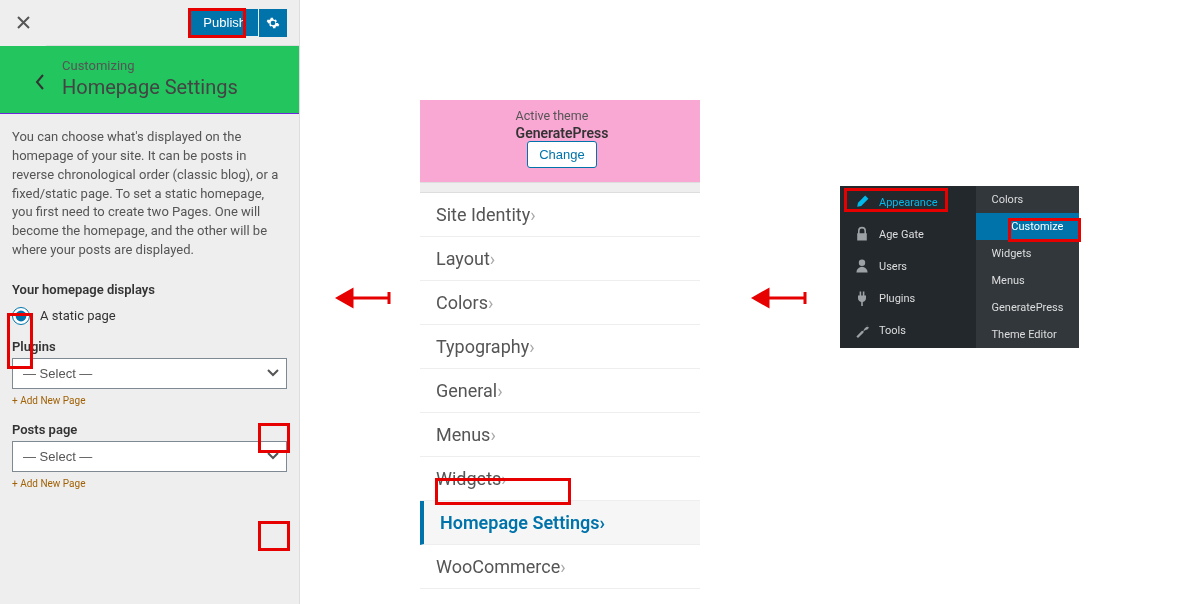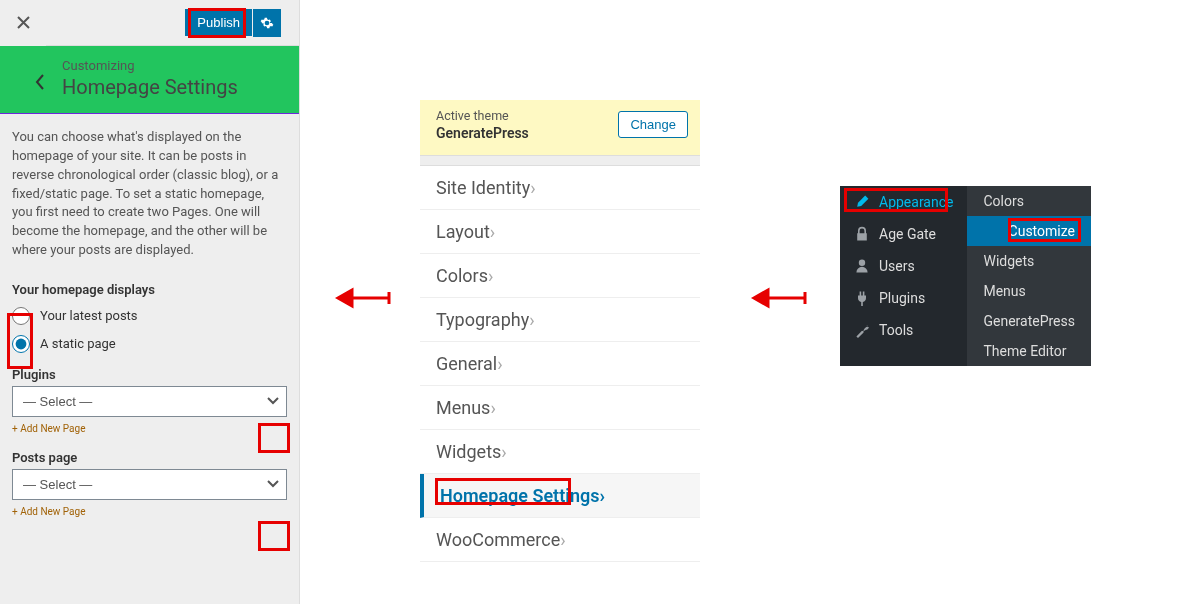--- a/index.html
+++ b/index.html
@@ -30,21 +30,21 @@
     align-items: center;
     justify-content: space-between;
     border-bottom: 1px solid #ddd;
   }
   .cz-close {
     width: 46px; height: 46px;
     display: flex; align-items: center; justify-content: center;
     font-size: 18px; color: #555; background: #eee;
     cursor: pointer;
   }
-  .cz-top-right { display: flex; align-items: center; padding-right: 18px; }
+  .cz-top-right { display: flex; align-items: center; padding-right: 12px; }
   .cz-publish {
     background: #0073aa; color:#fff; border:none;
     padding: 6px 12px; font-size: 13px; cursor: pointer;
   }
   .cz-gear {
     background: #0073aa; color:#fff; width:28px; height:28px;
     display:flex; align-items:center; justify-content:center;
     margin-left:1px;
   }
   .cz-header {
@@ -84,21 +84,22 @@
   
   .middle {
     position:absolute;
     left: 420px; top: 100px;
     width: 280px;
   }
   .theme-row {
     display:flex; justify-content:space-between; align-items:center;
     padding: 8px 12px 14px 16px;
     border-bottom: 1px solid #ddd;
-    background:#fef9c3;
+    background:#f9a8d4;
+    flex-direction:column;
   }
   .theme-row .lbl-small { color:#555; font-size:12.5px; }
   .theme-row .theme-name { font-weight:600; color:#333; font-size:14px; margin-top:2px;}
   .change-btn {
     border:1px solid #0073aa; color:#0073aa; background:#fff;
     padding: 5px 11px; border-radius:3px; font-size:13px; cursor:pointer;
   }
   .spacer-band { height:10px; background:#eee; border-bottom:1px solid #ddd; }
   .list-item {
     display:flex; justify-content:flex-start; align-items:center;
@@ -113,21 +114,21 @@
     background:#f6f6f6;
   }
   .chev { color:#aaa; }
   .list-item.active .chev { color:#0073aa; font-weight:700; }
 
   
   .admin-menu {
     position:absolute;
     left: 840px; top: 186px;
     background:#23282d; color:#eee;
-    display:flex; font-size:14px;
+    display:flex; font-size:11px;gap:24px;
   }
   .am-col { display:flex; flex-direction:column; }
   .am-item {
     display:flex; align-items:center; gap:9px;
     padding: 8px 14px; color:#ddd; cursor:pointer;
     white-space:nowrap;
   }
   .am-item.highlight { color:#00b9eb; }
   .am-sub { background:#32373c; }
   .am-sub .am-item { padding: 7px 16px; }
@@ -168,24 +169,20 @@
     </div>
     <div class="cz-header-text">
       <div class="cz-eyebrow">Customizing</div>
       <div class="cz-title">Homepage Settings</div>
     </div>
   </div>
 
   <div class="cz-desc">You can choose what's displayed on the homepage of your site. It can be posts in reverse chronological order (classic blog), or a fixed/static page. To set a static homepage, you first need to create two Pages. One will become the homepage, and the other will be where your posts are displayed.</div>
 
   <div class="cz-heading">Your homepage displays</div>
-  <label class="cz-radio">
-    <input type="radio" name="hp" style="">
-    <span>Your latest posts</span>
-  </label>
   <label class="cz-radio">
     <input type="radio" name="hp" checked="" style="">
     <span>A static page</span>
   </label>
 
   <div class="cz-field">
     <div class="cz-label">Plugins</div>
     <div class="cz-select-wrap">
       <select class="cz-select">
         <option>— Select —</option>

